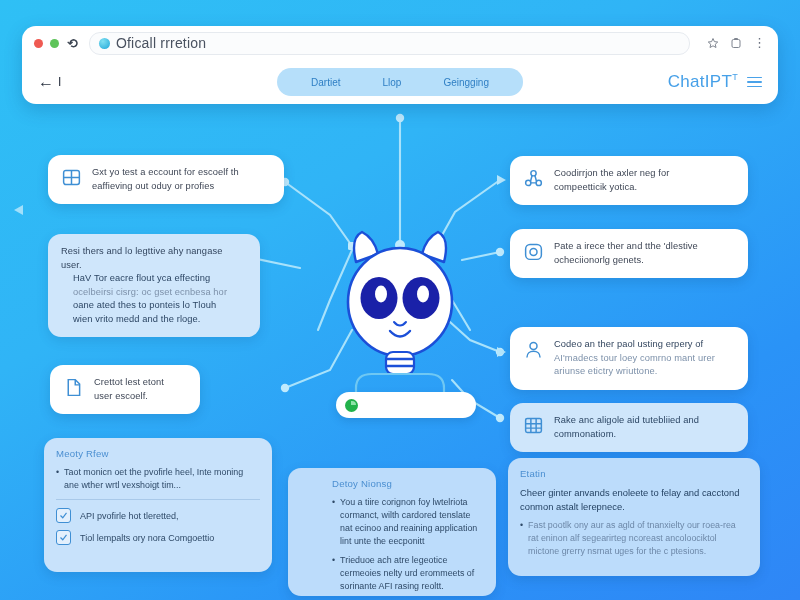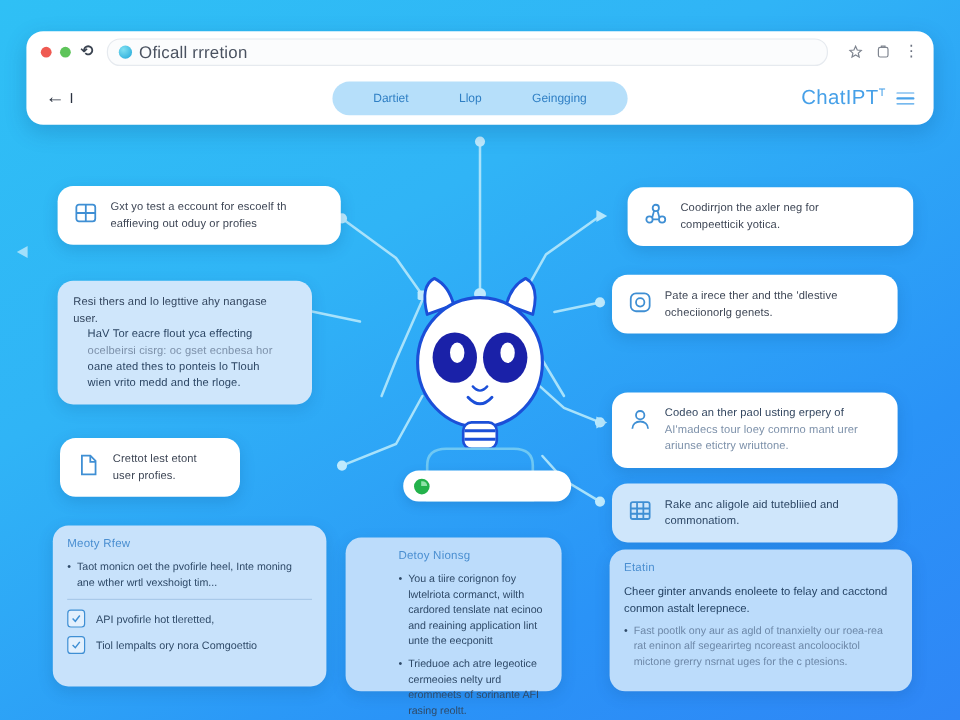--- a/index.html
+++ b/index.html
@@ -246,25 +246,25 @@
     </div>
   </div>
 
   <div class="card white" style="left:50px;top:365px;width:150px;">
     <svg class="ico" viewBox="0 0 24 24" fill="none" stroke="currentColor" stroke-width="1.7">
       <path d="M6 3h8l5 5v13H6z"></path>
         <path d="M14 3v6h5"></path>
     </svg>
     <div class="body">
       <div class="line">Crettot lest etont</div>
-      <div class="line">user profies.</div>
-    </div>
-  </div>
-
-  <div class="card white" style="left:510px;top:156px;width:238px;margin-left:13px;">
+      <div class="line">user escoelf.</div>
+    </div>
+  </div>
+
+  <div class="card white" style="left:510px;top:156px;width:238px;">
     <svg class="ico" viewBox="0 0 24 24" fill="none" stroke="currentColor" stroke-width="1.7">
       <circle cx="6" cy="17" r="3"></circle>
         <circle cx="18" cy="17" r="3"></circle>
         <circle cx="12" cy="6" r="3"></circle>
       <path d="M8.6 15.2 10.4 8.6M15.4 15.2 13.6 8.6M9 17h6"></path>
     </svg>
     <div class="body">
       <div class="line">Coodirrjon the axler neg for</div>
       <div class="line">compeetticik yotica.</div>
     </div>
@@ -322,21 +322,21 @@
     <div class="chk-row">
       <span class="chk">
         <svg viewBox="0 0 24 24" fill="none" stroke="currentColor" stroke-width="3.2">
             <polyline points="4,12 10,18 20,5"></polyline>
           </svg>
       </span>
       <span class="chk-label">Tiol lempalts ory nora Comgoettio</span>
     </div>
   </div>
 
-  <div class="panel pale" style="left:288px;top:448px;width:180px;height:128px;padding-left:44px;">
+  <div class="panel pale" style="left:288px;top:468px;width:208px;height:128px;padding-left:44px;">
     <div class="ph">Detoy Nionsg</div>
     <div class="bullet">
       <span class="b">•</span>
       <span>You a tiire corignon foy lwtelriota cormanct, wilth cardored tenslate nat ecinoo and reaining application lint unte the eecponitt</span>
     </div>
     <div class="bullet">
       <span class="b">•</span>
       <span>Trieduoe ach atre legeotice cermeoies nelty urd erommeets of sorinante AFI rasing reoltt.</span>
     </div>
   </div>

